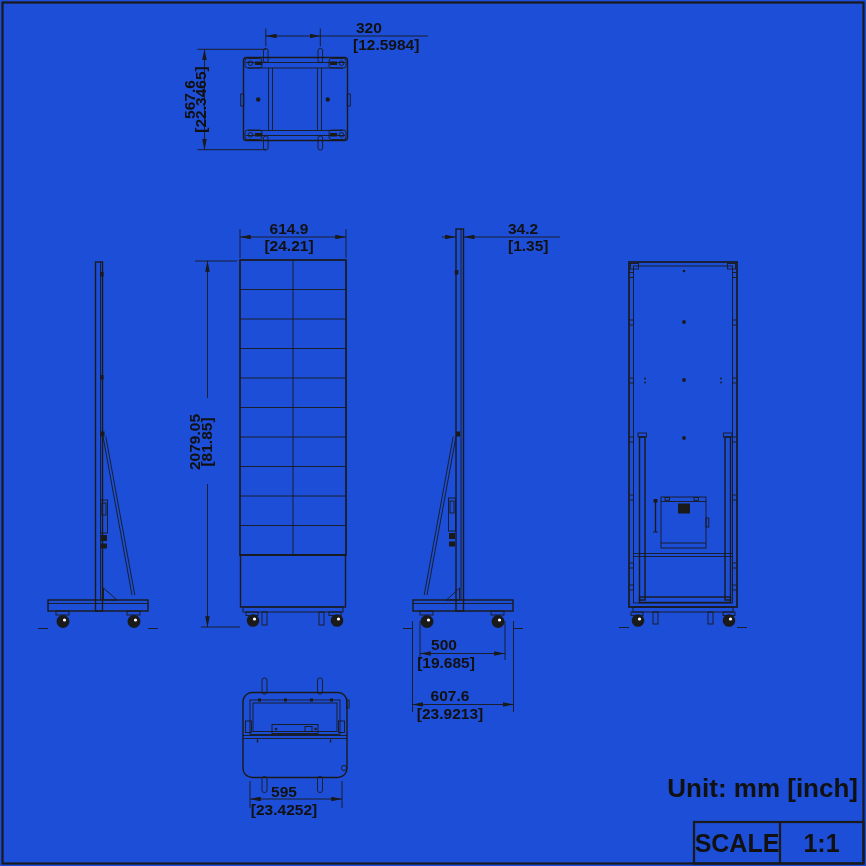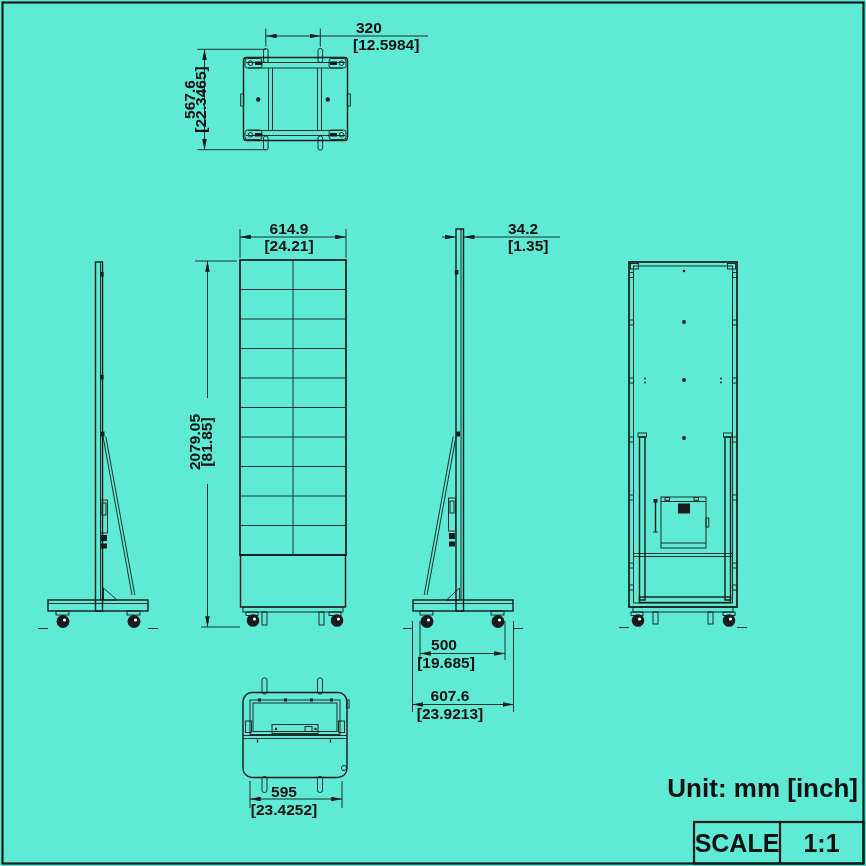--- a/index.html
+++ b/index.html
@@ -1,16 +1,16 @@
 <!DOCTYPE html>
 <html><head>
 <meta charset="utf-8">
 <style>
   html,body{margin:0;padding:0;background:#ffffff;}
-  .page{position:relative;width:866px;height:866px;background:#5eead4;overflow:hidden;
+  .page{position:relative;width:866px;height:866px;background:#1d4ed8;overflow:hidden;
         font-family:"Liberation Sans",sans-serif;}
   svg{display:block;}
   .s  {fill:none;stroke:#1a1a1a;stroke-width:.9;}
   .s13{fill:none;stroke:#1a1a1a;stroke-width:1.4;}
   .s16{fill:none;stroke:#1a1a1a;stroke-width:1.7;}
   .s2 {fill:none;stroke:#1a1a1a;stroke-width:2.2;}
   .f  {fill:#1a1a1a;stroke:none;}
   .w  {fill:#ffffff;stroke:none;}
   .dim{font:700 15.5px "Liberation Sans",sans-serif;fill:#111111;}
   .big{font:700 26px "Liberation Sans",sans-serif;fill:#111111;}

